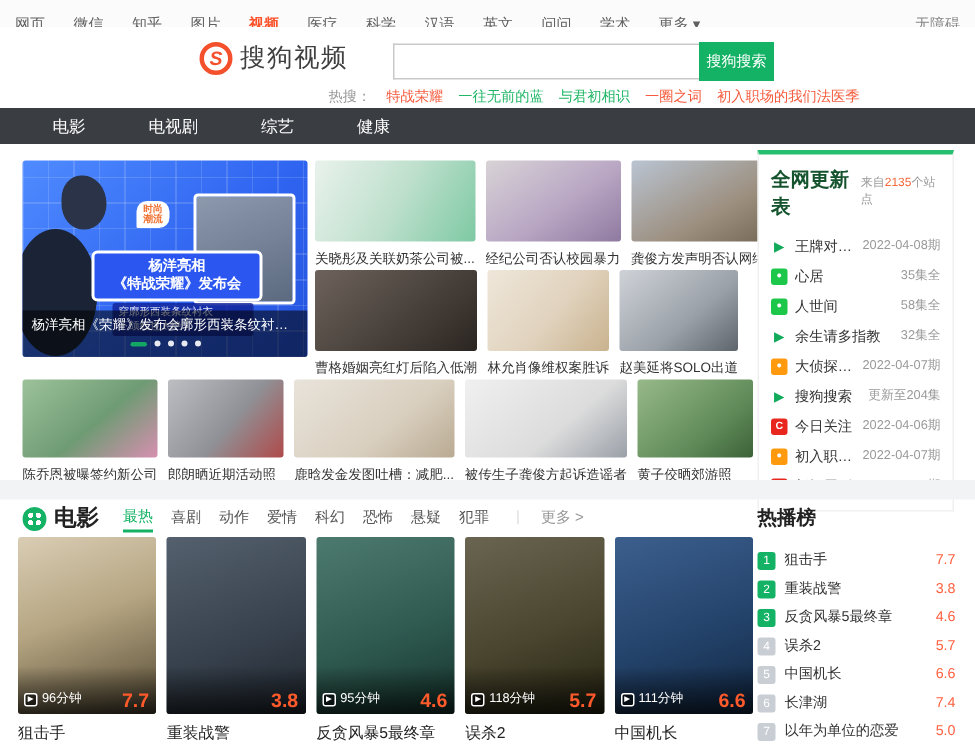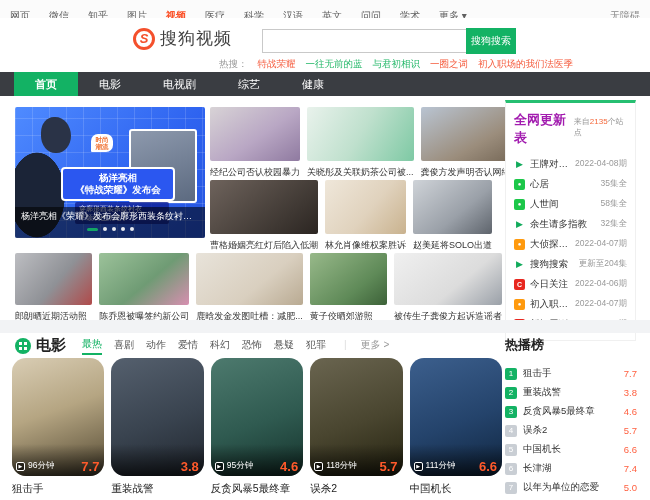--- a/index.html
+++ b/index.html
@@ -96,21 +96,21 @@
   .n8 { background:linear-gradient(130deg,#bdbec2,#8f9196 55%,#b04a4a); }
   .n9 { background:linear-gradient(140deg,#e8e3da,#d9cfbf 60%,#b9aa92); }
   .n10 { background:linear-gradient(140deg,#98b98a,#5f8a58 65%,#3c6138); }
   .n11 { background:linear-gradient(140deg,#f0f0f0,#dcdcdc 60%,#9aa0a8); }
 
   
   .updatepanel { position:absolute; left:505px; top:100px; width:131px;
     background:#fff; border:1px solid #f0f0f0; border-top:3px solid #26bf71;
     padding:8px 8px 6px; }
   .up-head { display:flex; align-items:baseline; justify-content:space-between; margin-bottom:7px; }
-  .up-title { font-size:13px; font-weight:bold; color:#a21caf; }
+  .up-title { font-size:13px; font-weight:bold; color:#14532d; }
   .up-src { font-size:8px; color:#999; }
   .up-src b { color:#f5693c; font-weight:normal; }
   .uprow { display:flex; align-items:center; gap:5px; height:20px; cursor:pointer; }
   .uprow .nm { flex:1; font-size:9.5px; color:#333; white-space:nowrap; overflow:hidden;
     text-overflow:ellipsis; }
   .uprow .inf { font-size:8.5px; color:#999; white-space:nowrap; }
   .sicon { width:11px; height:11px; border-radius:2px; flex:none; display:flex;
     align-items:center; justify-content:center; color:#fff; font-size:6px; }
   .ic-tencent { background:#fff; color:#12ab5c; font-size:9px; }
   .ic-iqiyi { background:#1cc749; }
@@ -133,21 +133,21 @@
   .mv-title { font-size:15px; font-weight:bold; color:#222; margin-right:16px; }
   .mv-tabs { display:flex; gap:12px; font-size:10px; color:#555; align-items:center; }
   .mv-tabs span { cursor:pointer; padding-bottom:2px; }
   .mv-tabs .active { color:#13b264; border-bottom:2px solid #13b264; }
   .mv-div { color:#ddd; margin:0 2px 0 6px; }
   .mv-more { color:#999; font-size:10px; cursor:pointer; }
 
   .posters { position:absolute; left:12px; top:358px; width:490px; display:grid;
     grid-template-columns:repeat(5,1fr); column-gap:7px; }
   .postercard { cursor:pointer; }
-  .poster { position:relative; height:118px; border-radius:14px; overflow:hidden; }
+  .poster { position:relative; height:118px; border-radius:2px; overflow:hidden; }
   .poster .shade { position:absolute; left:0; bottom:0; width:100%; height:32px;
     background:linear-gradient(transparent,rgba(0,0,0,.7)); }
   .poster .dur { position:absolute; left:4px; bottom:4px; color:#fff; font-size:8.5px;
     display:flex; align-items:center; gap:3px; }
   .poster .dur .play { display:inline-flex; width:9px; height:9px; background:rgba(0,0,0,.5);
     border:1px solid #fff; border-radius:2px; color:#fff; font-size:5px;
     align-items:center; justify-content:center; }
   .poster .rate { position:absolute; right:5px; bottom:2px; color:#ff5a2b;
     font-size:13px; font-weight:bold; }
   .ptitle { margin-top:6px; font-size:10.5px; color:#222; white-space:nowrap;
@@ -202,21 +202,20 @@
     <span class="hlabel">热搜：</span>
     <span class="hot-orange">特战荣耀</span>
     <span class="hot-green">一往无前的蓝</span>
     <span class="hot-green">与君初相识</span>
     <span class="hot-orange">一圈之词</span>
     <span class="hot-orange">初入职场的我们法医季</span>
   </div>
 </div>
 
 <div class="channelnav">
-  <span class="active">首页</span>
   <span>电影</span>
   <span>电视剧</span>
   <span>综艺</span>
   <span>健康</span>
 </div>
 
 <div class="featured">
   <div class="gridlines"></div>
   <div class="person"></div>
   <div class="head"></div>
@@ -237,28 +236,28 @@
       <i></i>
       <i></i>
       <i></i>
       <i></i>
     </div>
   </div>
 </div>
 
 <div class="grid3a">
   <div class="newscard">
+    <div class="thumb n2"></div>
+    <div class="cap">关晓彤及关联奶茶公司被...</div>
+  </div>
+  <div class="newscard">
     <div class="thumb n1"></div>
     <div class="cap">经纪公司否认校园暴力</div>
   </div>
   <div class="newscard">
-    <div class="thumb n2"></div>
-    <div class="cap">关晓彤及关联奶茶公司被...</div>
-  </div>
-  <div class="newscard">
     <div class="thumb n3"></div>
     <div class="cap">龚俊方发声明否认网络传闻</div>
   </div>
 </div>
 
 <div class="grid3b">
   <div class="newscard">
     <div class="thumb n4"></div>
     <div class="cap">曹格婚姻亮红灯后陷入低潮</div>
   </div>
@@ -267,38 +266,38 @@
     <div class="cap">林允肖像维权案胜诉</div>
   </div>
   <div class="newscard">
     <div class="thumb n6"></div>
     <div class="cap">赵美延将SOLO出道</div>
   </div>
 </div>
 
 <div class="grid5">
   <div class="newscard">
+    <div class="thumb n7"></div>
+    <div class="cap">陈乔恩被曝签约新公司</div>
+  </div>
+  <div class="newscard">
     <div class="thumb n8"></div>
     <div class="cap">郎朗晒近期活动照</div>
   </div>
   <div class="newscard">
-    <div class="thumb n7"></div>
-    <div class="cap">陈乔恩被曝签约新公司</div>
-  </div>
-  <div class="newscard">
     <div class="thumb n9"></div>
     <div class="cap">鹿晗发金发图吐槽：减肥...</div>
   </div>
   <div class="newscard">
+    <div class="thumb n11"></div>
+    <div class="cap">被传生子龚俊方起诉造谣者</div>
+  </div>
+  <div class="newscard">
     <div class="thumb n10"></div>
     <div class="cap">黄子佼晒郊游照</div>
-  </div>
-  <div class="newscard">
-    <div class="thumb n11"></div>
-    <div class="cap">被传生子龚俊方起诉造谣者</div>
   </div>
 </div>
 
 <div class="updatepanel">
   <div class="up-head">
     <span class="up-title">全网更新表</span>
     <span class="up-src"><span>来自</span><b>2135</b><span>个站点</span></span>
   </div>
   <div class="uprow">
     <span class="sicon ic-tencent">▶</span>

